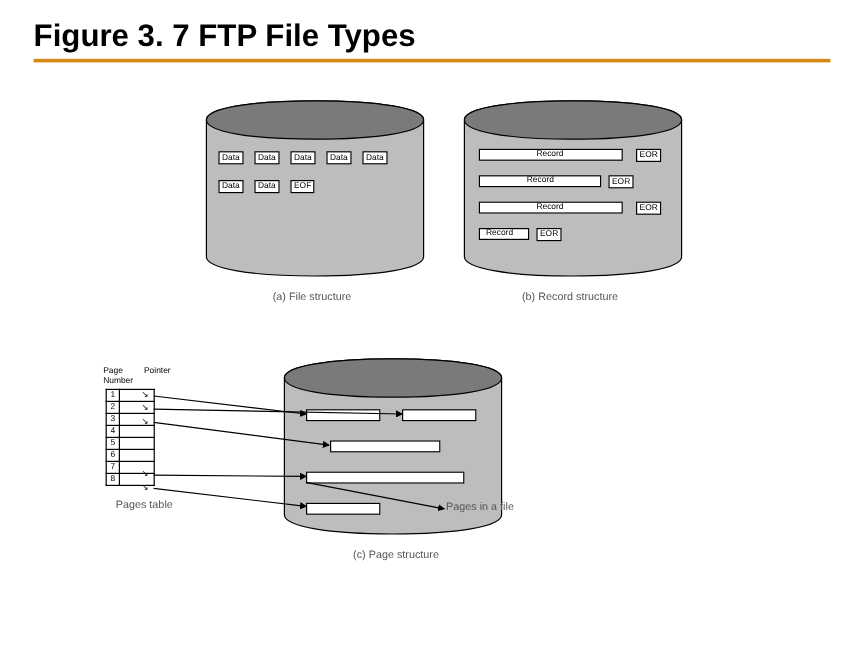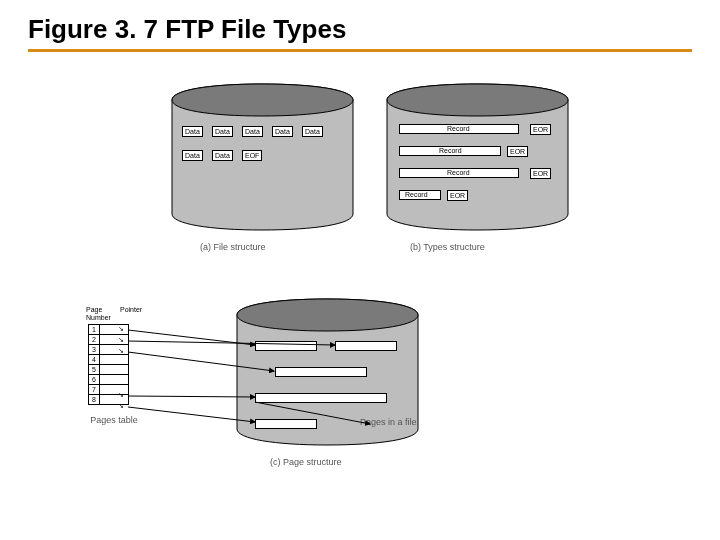--- a/index.html
+++ b/index.html
@@ -1,19 +1,19 @@
 <!DOCTYPE html>
 <html><head>
 <meta charset="utf-8">
 <style>
   body{margin:0;padding:0;width:720px;height:540px;font-family:Arial,Helvetica,sans-serif;background:#fff;position:relative}
   .title{font-family:Liberation Sans, sans-serif;font-weight:900;font-size:26px;padding:14px 0 4px 28px;letter-spacing:0}
   .rule{height:3px;background:#d78a18;margin:0 28px}
   .stage{position:relative;width:720px;height:480px}
-  .cap{font-size:9px;color:#555;position:absolute;}
+  .cap{font-size:9px;color:#555;position:absolute;text-align:center}
   .cyl{position:absolute}
   .cyl svg{position:absolute;left:0;top:0}
   .chip{position:absolute;background:#fff;border:1px solid #000;font-size:7px;line-height:1;padding:1px 2px;white-space:nowrap}
   .bar{position:absolute;background:#fff;border:1px solid #000;height:8px}
   .tbl{position:absolute;border-collapse:collapse;font-size:7px}
   .tbl td{border:1px solid #000;padding:0 3px;text-align:center;height:9px}
   .thd{font-size:7px;position:absolute;line-height:1.1}
   .pt{position:absolute;font-size:7px}
 </style>
 </head>
@@ -56,21 +56,21 @@
     <div class="chip" style="left:122px;top:64px">EOR</div>
 
     <div class="bar" style="left:14px;top:86px;width:118px"></div>
     <div class="chip" style="left:60px;top:86px;border:none;background:transparent">Record</div>
     <div class="chip" style="left:145px;top:86px">EOR</div>
 
     <div class="bar" style="left:14px;top:108px;width:40px"></div>
     <div class="chip" style="left:18px;top:108px;border:none;background:transparent">Record</div>
     <div class="chip" style="left:62px;top:108px">EOR</div>
   </div>
-  <div class="cap" style="left:410px;top:190px;width:130px">(b) Types structure</div>
+  <div class="cap" style="left:410px;top:190px;width:130px">(b) Record structure</div>
 
   <div class="cyl" style="left:235px;top:245px;width:185px;height:150px">
     <svg width="185" height="150" viewBox="0 0 185 150">
       <path d="M2 18 C2 8 40 2 92 2 C145 2 183 8 183 18 L183 132 C183 142 145 148 92 148 C40 148 2 142 2 132 Z" fill="#bdbdbd" stroke="#000" stroke-width="1"></path>
       <path d="M2 18 C2 28 40 34 92 34 C145 34 183 28 183 18" fill="#7a7a7a" stroke="#000" stroke-width="1"></path>
       <path d="M2 18 C2 8 40 2 92 2 C145 2 183 8 183 18" fill="#7a7a7a" stroke="#000" stroke-width="1"></path>
     </svg>
     <div class="bar" style="left:20px;top:44px;width:60px"></div>
     <div class="bar" style="left:100px;top:44px;width:60px"></div>
     <div class="bar" style="left:40px;top:70px;width:90px"></div>
@@ -113,21 +113,21 @@
     <tr>
           <td>7</td>
           <td></td>
         </tr>
     <tr>
           <td>8</td>
           <td></td>
         </tr>
   </tbody>
     </table>
-  <div class="cap" style="left:84px;top:363px;width:60px;text-align:center">Pages table</div>
+  <div class="cap" style="left:84px;top:363px;width:60px;text-align:right">Pages table</div>
 
   <svg style="position:absolute;left:0;top:0" width="720" height="480">
     <defs>
       <marker id="ah" markerWidth="6" markerHeight="6" refX="5" refY="3" orient="auto">
         <path d="M0 0 L6 3 L0 6 Z" fill="#000"></path>
       </marker>
     </defs>
     <line x1="128" y1="278" x2="255" y2="293" stroke="#000" stroke-width="1" marker-end="url(#ah)"></line>
     <line x1="128" y1="289" x2="335" y2="293" stroke="#000" stroke-width="1" marker-end="url(#ah)"></line>
     <line x1="128" y1="300" x2="274" y2="319" stroke="#000" stroke-width="1" marker-end="url(#ah)"></line>

